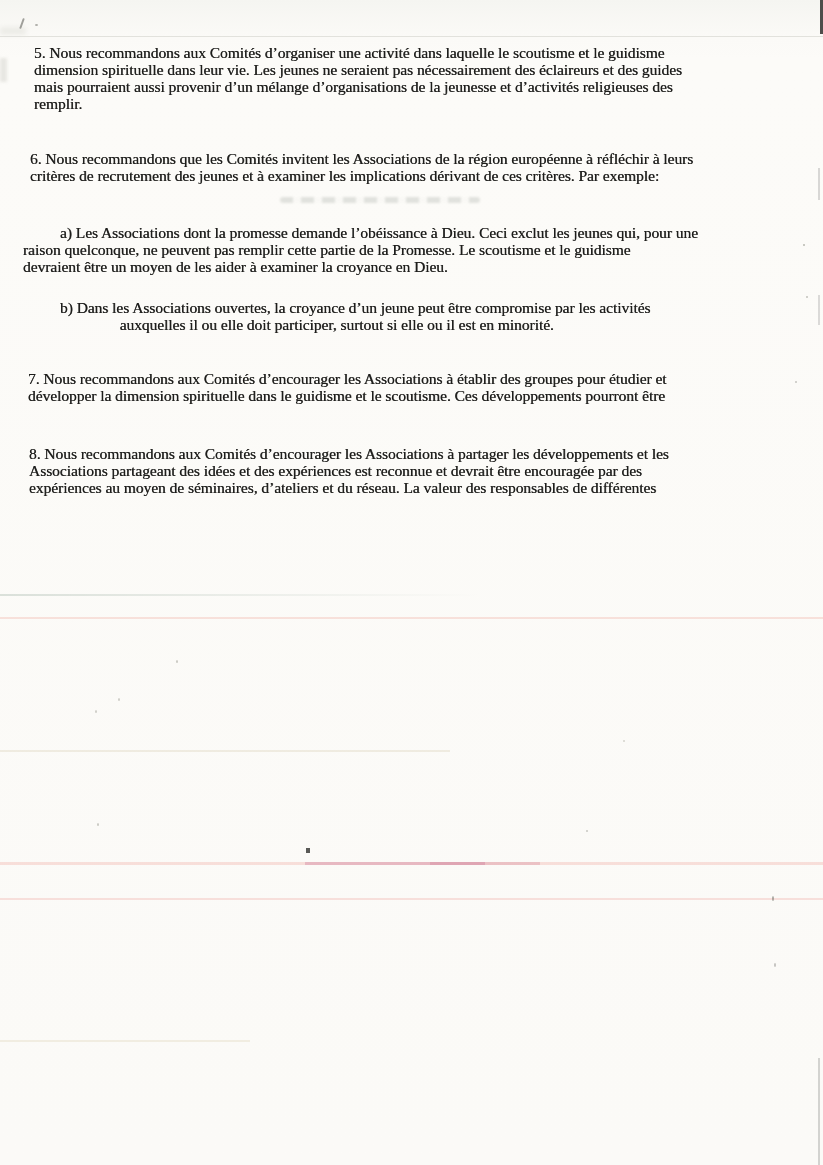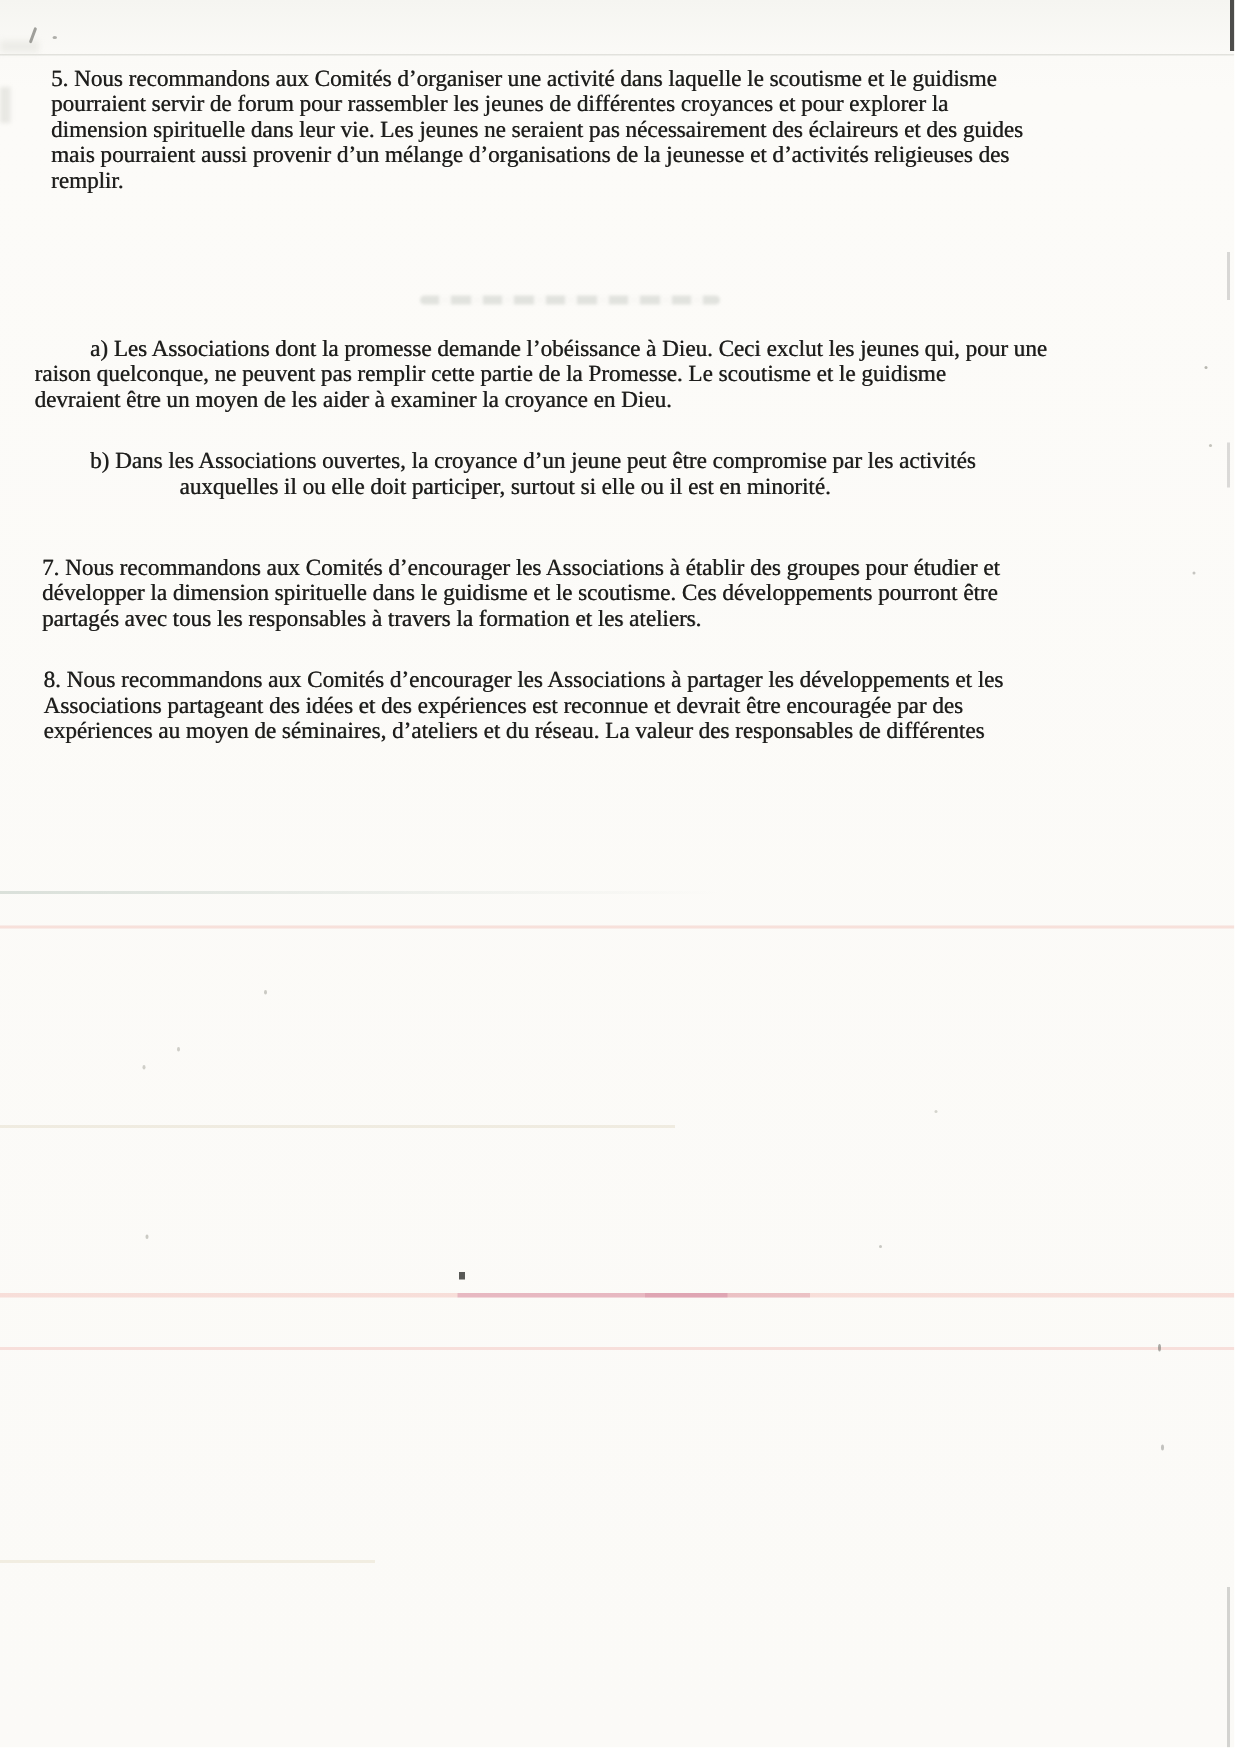--- a/index.html
+++ b/index.html
@@ -80,44 +80,46 @@
 
   <div class="artifact top-edge-line"></div>
   <div class="artifact corner-dark"></div>
   <div class="artifact smudge-tl"></div>
   <div class="artifact smudge-left"></div>
   <div class="artifact pen-slash"></div>
   <div class="artifact pen-dot"></div>
 
   <section class="para p5">
     <div class="ln">5. Nous recommandons aux Comités d’organiser une activité dans laquelle le scoutisme et le guidisme</div>
-    <div class="ln">pourraient servir de forum pour rassembler les jeunes de différentes croyances et pour explorer la</div>
     <div class="ln">dimension spirituelle dans leur vie. Les jeunes ne seraient pas nécessairement des éclaireurs et des guides</div>
     <div class="ln">mais pourraient aussi provenir d’un mélange d’organisations de la jeunesse et d’activités religieuses des</div>
     <div class="ln">remplir.</div>
   </section>
 
+  <section class="para p6">
+    <div class="ln">6. Nous recommandons que les Comités invitent les Associations de la région européenne à réfléchir à leurs</div>
+    <div class="ln">critères de recrutement des jeunes et à examiner les implications dérivant de ces critères. Par exemple:</div>
+  </section>
 
   <div class="artifact erased-text"></div>
 
   <section class="para pa">
     <div class="ln">a) Les Associations dont la promesse demande l’obéissance à Dieu. Ceci exclut les jeunes qui, pour une</div>
     <div class="ln">raison quelconque, ne peuvent pas remplir cette partie de la Promesse. Le scoutisme et le guidisme</div>
     <div class="ln">devraient être un moyen de les aider à examiner la croyance en Dieu.</div>
   </section>
 
   <section class="para pb">
     <div class="ln">b) Dans les Associations ouvertes, la croyance d’un jeune peut être compromise par les activités</div>
     <div class="ln">auxquelles il ou elle doit participer, surtout si elle ou il est en minorité.</div>
   </section>
 
   <section class="para p7">
     <div class="ln">7. Nous recommandons aux Comités d’encourager les Associations à établir des groupes pour étudier et</div>
     <div class="ln">développer la dimension spirituelle dans le guidisme et le scoutisme. Ces développements pourront être</div>
-    <div class="ln">partagés avec tous les responsables à travers la formation et les ateliers.</div>
   </section>
 
   <section class="para p8">
     <div class="ln">8. Nous recommandons aux Comités d’encourager les Associations à partager les développements et les</div>
     <div class="ln">Associations partageant des idées et des expériences est reconnue et devrait être encouragée par des</div>
     <div class="ln">expériences au moyen de séminaires, d’ateliers et du réseau. La valeur des responsables de différentes</div>
   </section>
 
   <div class="artifact line-594"></div>
   <div class="artifact line-617"></div>

